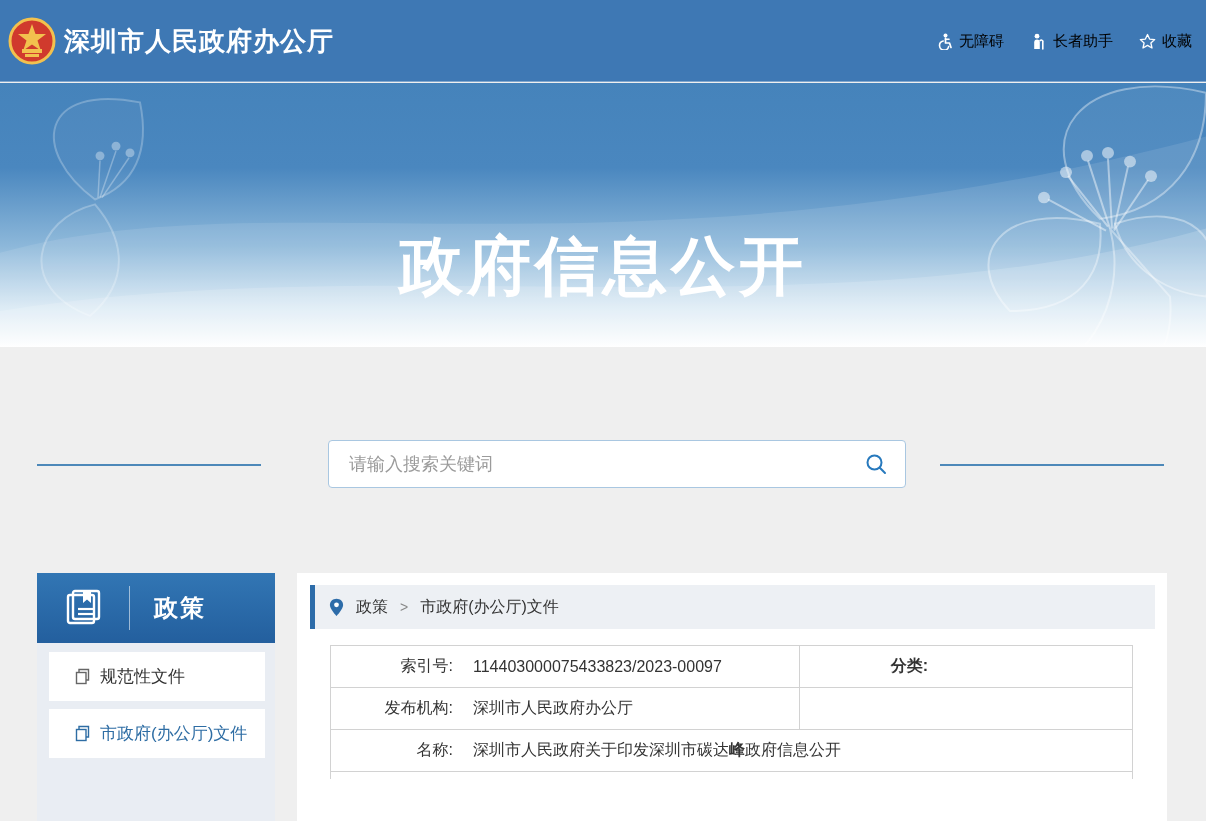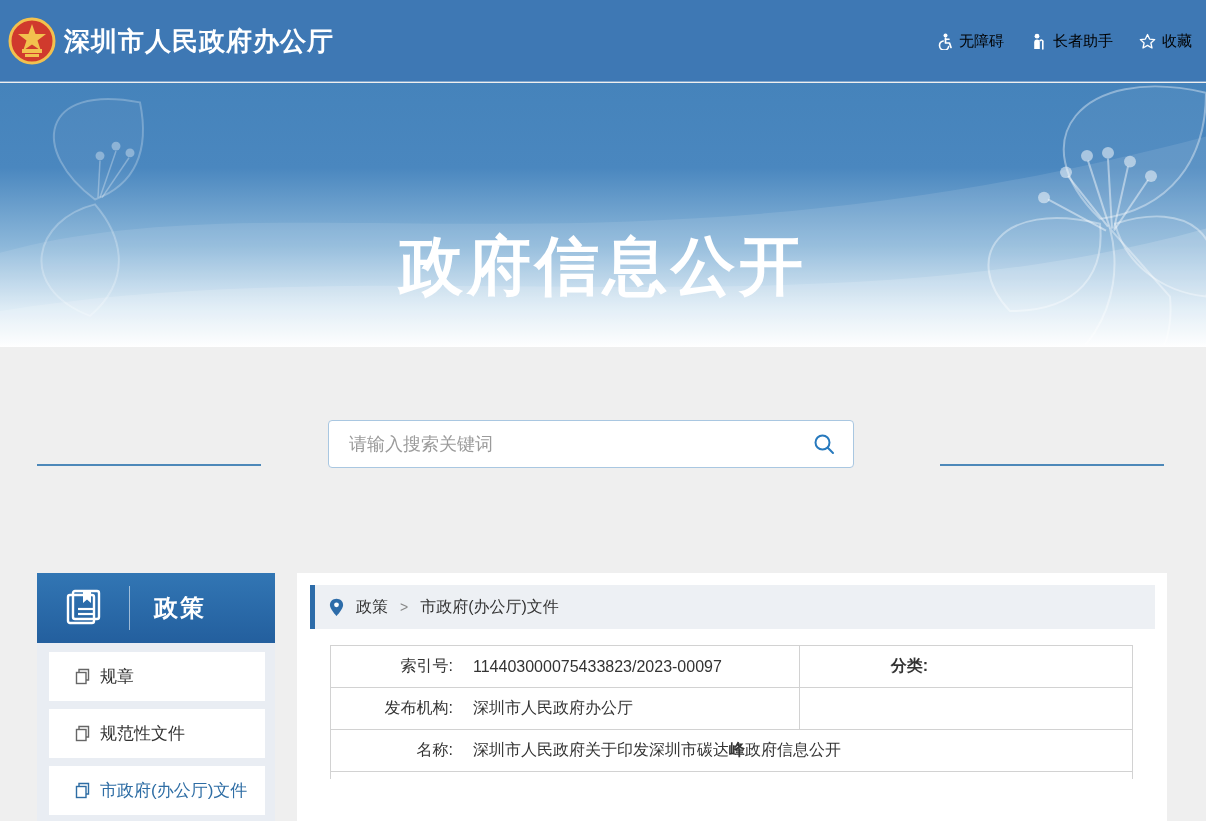--- a/index.html
+++ b/index.html
@@ -37,21 +37,21 @@
   .banner-title {
     position:absolute; top:140px; left:0; right:0; text-align:center;
     color:#fff; font-size:64px; font-weight:900; letter-spacing:4px;
   }
 
   
   .deco-line { position:absolute; height:2px; background:#4d88b9; }
   .deco-line.left  { top:464px; left:37px;  width:224px; }
   .deco-line.right { top:464px; left:940px; width:224px; }
   .search-box {
-    position:absolute; top:420px; left:328px; width:526px; height:48px;
+    position:absolute; top:440px; left:328px; width:578px; height:48px;
     background:#fff; border:1px solid #a9c7e1; border-radius:4px;
     display:flex; align-items:flex-start;
   }
   .search-box input {
     flex:1; height:100%; border:none; outline:none; background:transparent;
     padding:0 10px 0 20px; font-size:18px; color:#333;
     font-family:"Liberation Sans","DejaVu Sans",sans-serif;
   }
   .search-box input::placeholder { color:#9b9b9b; }
   .search-btn {
@@ -222,27 +222,20 @@
       </svg>
       <span class="divider"></span>
       <span class="sb-title">政策</span>
     </div>
     <div class="sidebar-list">
       <div class="sidebar-item">
         <svg width="15" height="17" viewBox="0 0 15 17">
           <path class="doc-stroke" d="M4 4 L4 1.5 L13.5 1.5 L13.5 12 L11 12" fill="none" stroke-width="1.4"></path>
           <rect class="doc-stroke" x="1.5" y="4.5" width="9.5" height="11" fill="none" stroke-width="1.4"></rect>
         </svg>
-        <span>规章</span>
-      </div>
-      <div class="sidebar-item">
-        <svg width="15" height="17" viewBox="0 0 15 17">
-          <path class="doc-stroke" d="M4 4 L4 1.5 L13.5 1.5 L13.5 12 L11 12" fill="none" stroke-width="1.4"></path>
-          <rect class="doc-stroke" x="1.5" y="4.5" width="9.5" height="11" fill="none" stroke-width="1.4"></rect>
-        </svg>
         <span>规范性文件</span>
       </div>
       <div class="sidebar-item active">
         <svg width="15" height="17" viewBox="0 0 15 17">
           <path class="doc-stroke" d="M4 4 L4 1.5 L13.5 1.5 L13.5 12 L11 12" fill="none" stroke-width="1.4"></path>
           <rect class="doc-stroke" x="1.5" y="4.5" width="9.5" height="11" fill="none" stroke-width="1.4"></rect>
         </svg>
         <span>市政府(办公厅)文件</span>
       </div>
     </div>

